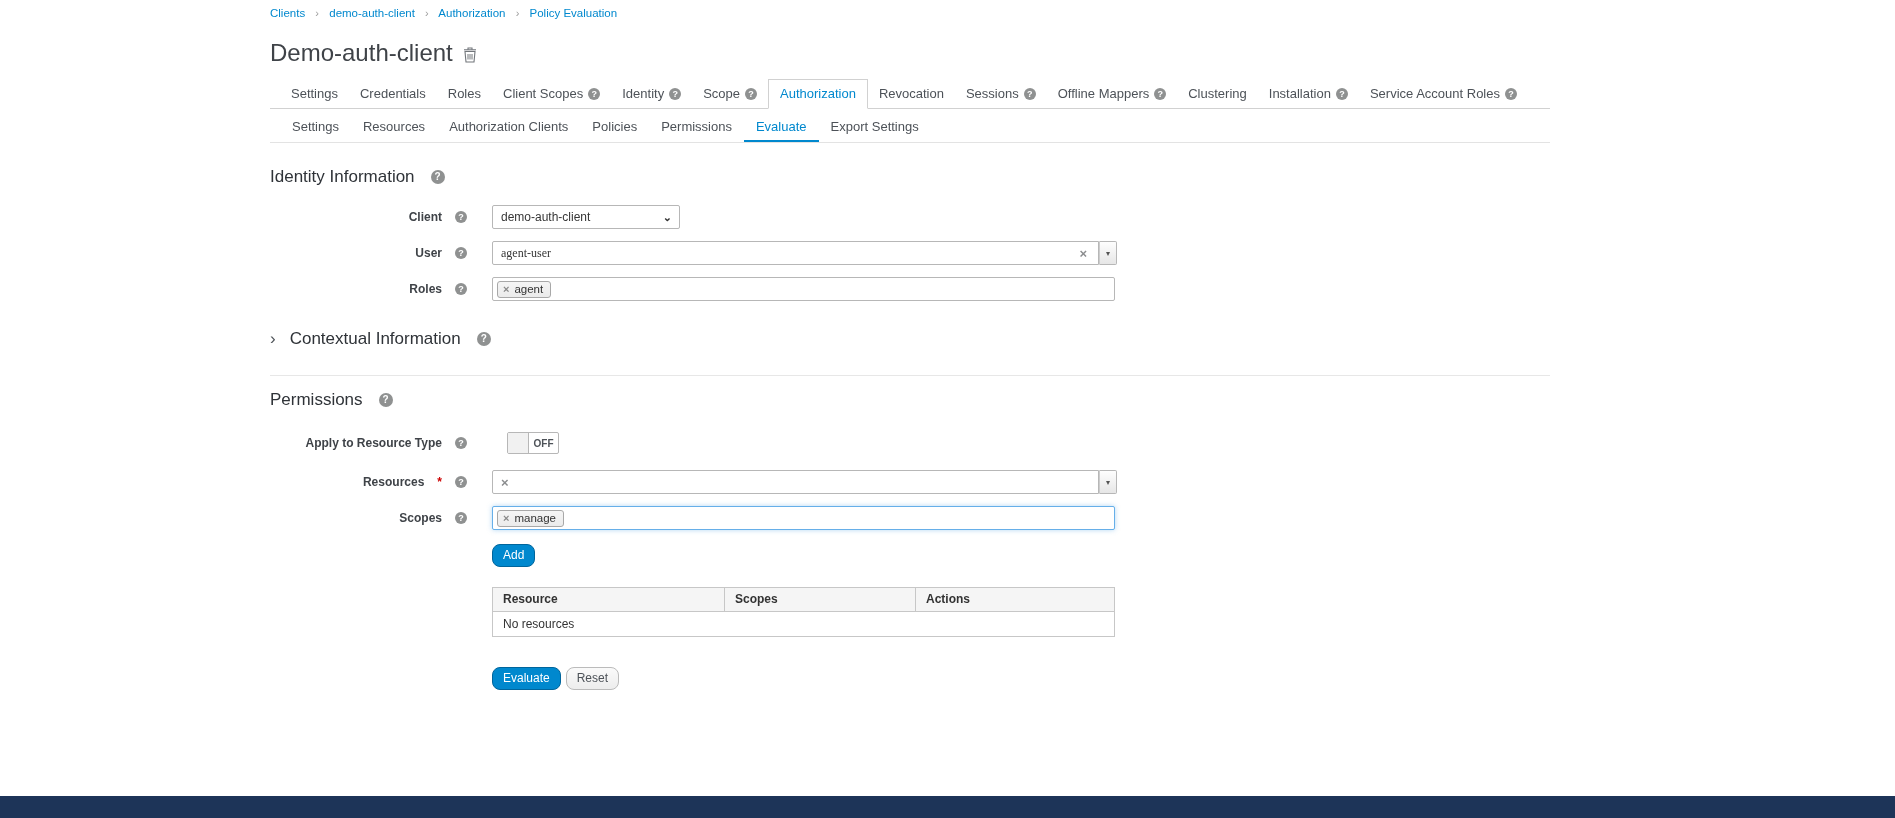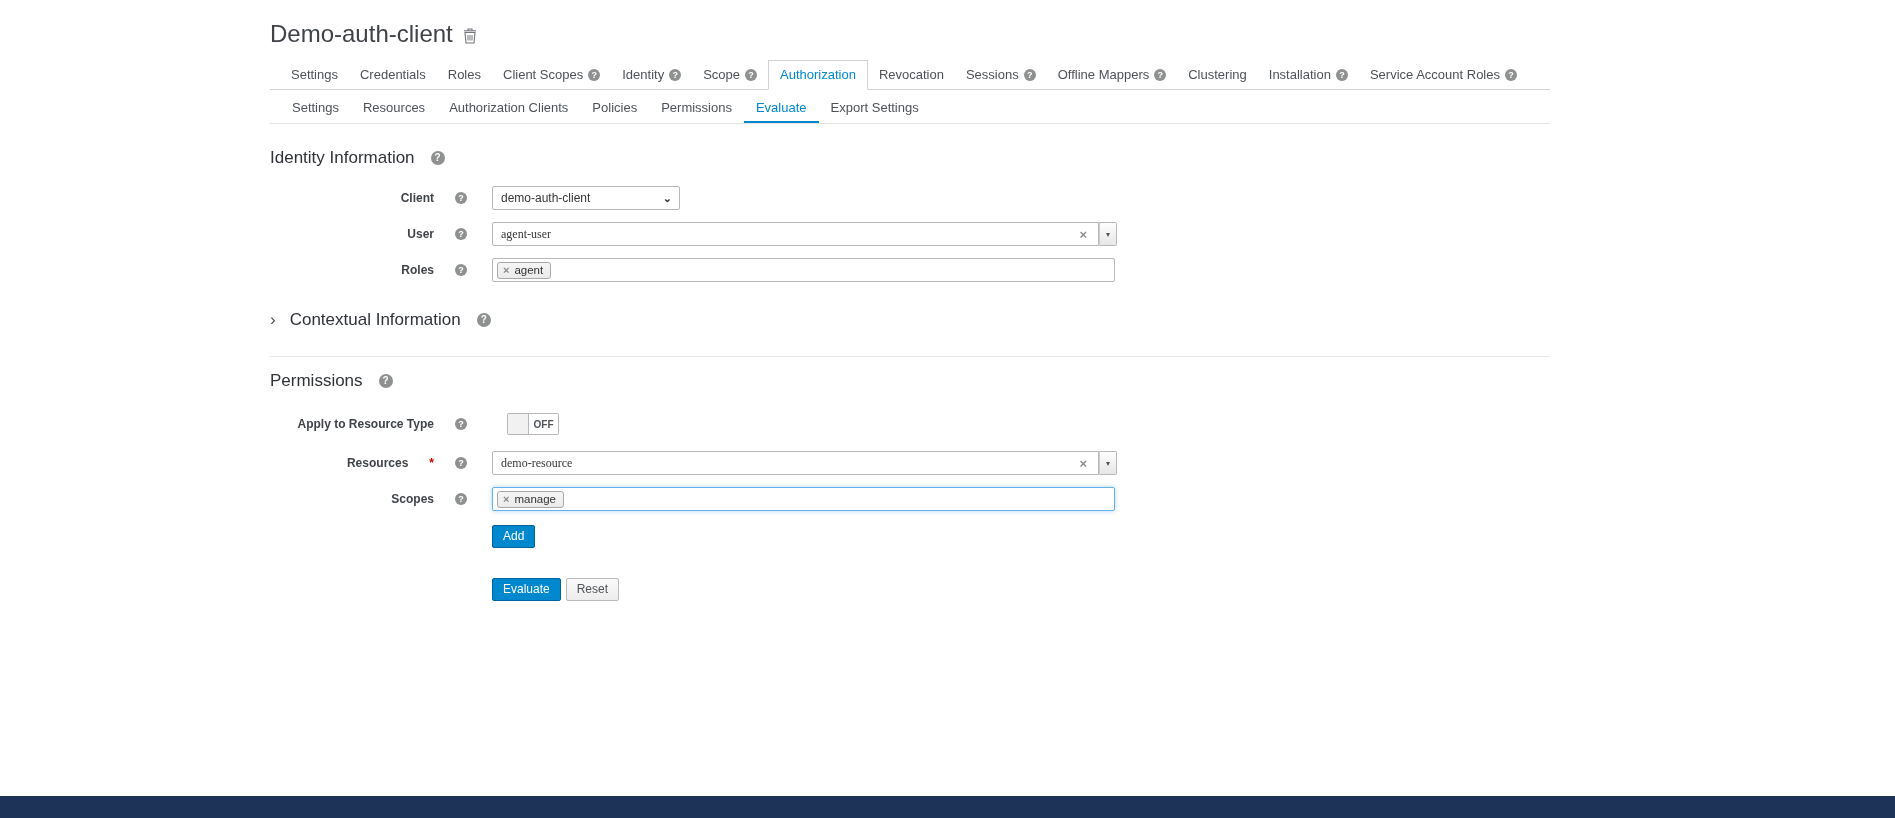--- a/index.html
+++ b/index.html
@@ -38,21 +38,21 @@
   .tabs-sub li { padding: 6px 12px 8px; cursor: pointer; color: #4d5258; white-space: nowrap; }
   .tabs-sub li.active { color: #0088ce; box-shadow: inset 0 -2px 0 #0088ce; }
 
   
   .section-header { font-size: 17px; color: #2f3338; margin: 24px 0 18px; display: flex; align-items: center; gap: 16px; font-weight: 400; }
   .collapse-chevron { font-size: 17px; color: #4d5258; cursor: pointer; margin-right: -2px; }
   .section-sep { border: none; border-top: 1px solid #e7e7e7; margin: 26px 0 0 0; }
 
   
   .form-group { display: flex; align-items: center; margin-bottom: 12px; }
-  .control-label { width: 197px; text-align: right; font-size: 12px; font-weight: 600; color: #3f4348; display: flex; justify-content: flex-end; align-items: center; gap: 21px; }
+  .control-label { width: 197px; text-align: right; font-size: 12px; font-weight: 600; color: #3f4348; display: flex; justify-content: flex-end; align-items: center; gap: 13px; }
   .required { color: #c00; font-weight: 600; }
   .control { margin-left: 25px; }
 
   .select { width: 188px; height: 24px; border: 1px solid #b7b7b7; border-radius: 2px; background: #fff; display: flex; align-items: center; justify-content: space-between; padding: 0 7px 0 8px; font-size: 12px; color: #363636; cursor: pointer; }
   .select-caret { font-size: 11px; color: #333; font-weight: 700; }
 
   .combo { display: flex; width: 625px; }
   .combo-main { flex: 1; height: 24px; border: 1px solid #b7b7b7; border-radius: 2px 0 0 2px; background: #fff; display: flex; align-items: center; padding: 0 8px; font-size: 12px; cursor: pointer; }
   .combo-text { flex: 1; color: #363636; font-family: Liberation Serif, serif; }
   .combo-clear { color: #8b8d8f; font-size: 13px; cursor: pointer; margin-right: 3px; font-weight: 700; }
@@ -61,39 +61,48 @@
 
   .tagbox { width: 623px; height: 24px; border: 1px solid #b7b7b7; border-radius: 2px; background: #fff; display: flex; align-items: center; padding: 2px 4px; gap: 4px; cursor: text; }
   .tagbox.focused { border-color: #66afe9; box-shadow: 0 0 5px rgba(102,175,233,.5); }
   .tag { display: inline-flex; align-items: center; gap: 5px; border: 1px solid #a8a8a8; border-radius: 3px; background: linear-gradient(#f5f5f5, #ebebeb); padding: 1px 7px 2px 5px; font-size: 11.5px; color: #333; }
   .tag-x { color: #888; font-size: 11px; cursor: pointer; font-weight: 700; }
 
   .toggle { width: 52px; height: 22px; border: 1px solid #b7b7b7; border-radius: 2px; display: flex; cursor: pointer; overflow: hidden; background: #fff; margin-left: 15px; }
   .toggle-handle { width: 21px; background: #f1f1f1; border-right: 1px solid #b7b7b7; }
   .toggle-label { flex: 1; display: flex; align-items: center; justify-content: center; font-size: 10px; font-weight: 700; color: #4d5258; }
 
-  .btn { font-size: 12px; border-radius: 2px; padding: 3px 10px 4px; cursor: pointer; border: 1px solid; font-family: inherit; }
+  .btn { font-size: 12px; border-radius: 8px; padding: 3px 10px 4px; cursor: pointer; border: 1px solid; font-family: inherit; }
   .btn-primary { background: #0088ce; border-color: #00659c; color: #fff; }
   .btn-default { background: linear-gradient(#fafafa, #ededed); border-color: #bbb; color: #4d5258; }
   .add-row { margin: 14px 0 0 222px; }
   .actions-row { margin: 30px 0 0 222px; display: flex; gap: 5px; }
 
   .kc-table { width: 623px; border-collapse: collapse; margin: 20px 0 0 222px; font-size: 12px; }
   .kc-table th { background: #f5f5f5; border: 1px solid #c7c7c7; text-align: left; font-weight: 600; padding: 4px 10px 5px; color: #333; }
   .kc-table td { border: 1px solid #c7c7c7; padding: 5px 10px; color: #333; background: #fff; }
   .kc-table th.col-1 { width: 232px; }
   .kc-table th.col-2 { width: 191px; }
 
   .footer { position: absolute; left: 0; right: 0; bottom: 0; height: 22px; background: #1d3458; }
 </style>
 </head>
 <body>
 
 <div class="content">
 
+  <div class="breadcrumb">
+    <a>Clients</a>
+    <span class="sep">›</span>
+    <a>demo-auth-client</a>
+    <span class="sep">›</span>
+    <a>Authorization</a>
+    <span class="sep">›</span>
+    <a>Policy Evaluation</a>
+  </div>
 
   <h1 class="page-title">
     <span>Demo-auth-client</span>
     <span class="trash">
       <svg width="14" height="16" viewBox="0 0 14 16" fill="none">
         <path d="M2 4.5h10l-1 10.5H3L2 4.5z" stroke="#72767b" stroke-width="1.1"></path>
         <path d="M1 2.8h12" stroke="#72767b" stroke-width="1.1"></path>
         <path d="M5 2.8V1h4v1.8" stroke="#72767b" stroke-width="1.1"></path>
         <path d="M5 7v5.5M7 7v5.5M9 7v5.5" stroke="#72767b" stroke-width="1"></path>
       </svg>
@@ -237,21 +246,20 @@
 
   <div class="form-group" style="margin-top:16px;">
     <div class="control-label">
       <label>Resources</label>
       <span class="required">*</span>
       <span class="help-badge">?</span>
     </div>
     <div class="control">
       <div class="combo">
         <div class="combo-main">
-          <span class="combo-text">demo-resource</span>
           <span class="combo-clear">×</span>
         </div>
         <div class="combo-btn">
           <span class="combo-caret">▾</span>
         </div>
       </div>
     </div>
   </div>
 
   <div class="form-group">
@@ -266,20 +274,34 @@
           <span>manage</span>
         </span>
       </div>
     </div>
   </div>
 
   <div class="add-row">
     <button class="btn btn-primary">Add</button>
   </div>
 
+  <table class="kc-table">
+    <thead>
+      <tr>
+        <th class="col-1">Resource</th>
+        <th class="col-2">Scopes</th>
+        <th>Actions</th>
+      </tr>
+    </thead>
+    <tbody>
+      <tr>
+        <td colspan="3">No resources</td>
+      </tr>
+    </tbody>
+  </table>
 
   <div class="actions-row">
     <button class="btn btn-primary">Evaluate</button>
     <button class="btn btn-default">Reset</button>
   </div>
 
 </div>
 
 <div class="footer"></div>
 

